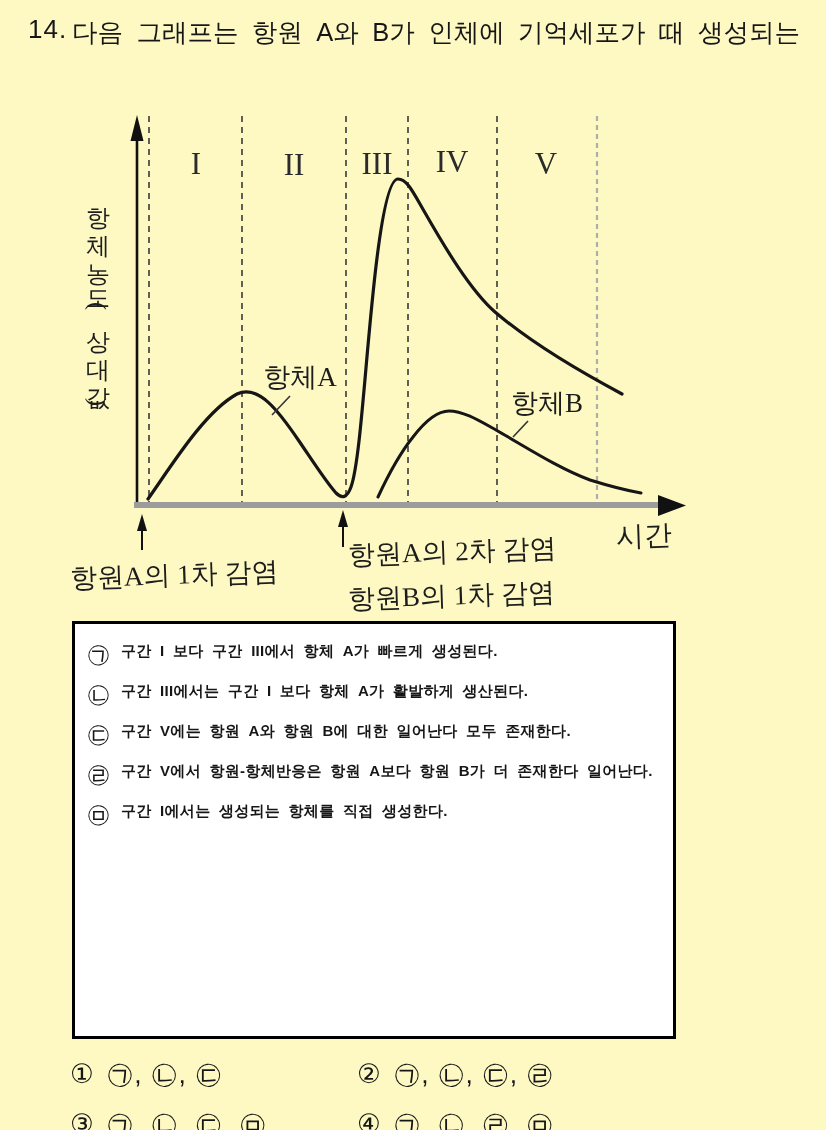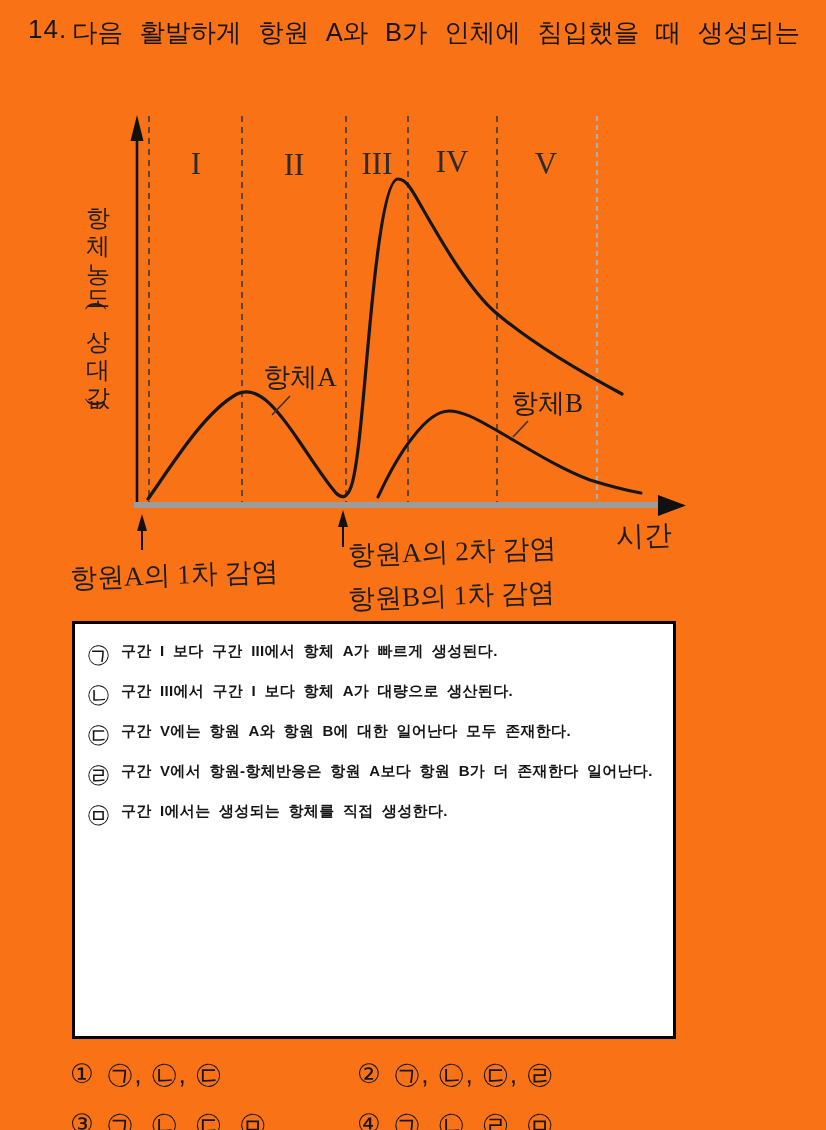--- a/index.html
+++ b/index.html
@@ -1,19 +1,19 @@
 <!DOCTYPE html>
 <html><head>
 <meta charset="utf-8">
 <style>
   * { margin:0; padding:0; box-sizing:border-box; }
   html,body { background:#ffffff; }
   #page {
     position:relative; width:826px; height:1130px;
-    background:#f97316; overflow:hidden;
+    background:#fef9c3; overflow:hidden;
     font-family:"Liberation Sans","DejaVu Sans",sans-serif;
     color:#161616;
   }
   
   #q-number {
     position:absolute; left:28px; top:14px;
     font-size:26px; letter-spacing:1px;
   }
   #q-lines {
     position:absolute; left:72px; top:14px; width:728px;
@@ -54,21 +54,21 @@
   .choice-marker { font-size:26.5px; margin-right:13px; }
   .choice-text  { font-size:26.5px; letter-spacing:1px; }
 </style>
 </head>
 <body>
 
 <div id="page">
 
   <div id="q-number">14.</div>
   <div id="q-lines">
-    <div class="q-line just">다음 활발하게 항원 A와 B가 인체에 침입했을 때 생성되는</div>
+    <div class="q-line just">다음 그래프는 항원 A와 B가 인체에 기억세포가 때 생성되는</div>
   </div>
 
   <div id="y-axis-label">항체농도(상대값)</div>
 
   <svg id="graph-svg" width="666" height="512" viewBox="60 108 666 512">
 
     <g stroke="#3a3a3a" stroke-width="1.6" stroke-dasharray="6 5">
       <line x1="149" y1="116" x2="149" y2="502"></line>
       <line x1="242" y1="116" x2="242" y2="502"></line>
       <line x1="346" y1="116" x2="346" y2="502"></line>
@@ -129,21 +129,21 @@
     <text class="serifed" x="348" y="604" font-size="27" fill="#1d1d1d" transform="rotate(-2 470 596)">항원B의 1차 감염</text>
   </svg>
 
   <div id="statements-box">
     <div class="stmt">
       <span class="stmt-marker">㉠</span>
       <span class="stmt-text">구간 I 보다 구간 III에서 항체 A가 빠르게 생성된다.</span>
     </div>
     <div class="stmt">
       <span class="stmt-marker">㉡</span>
-      <span class="stmt-text">구간 III에서 구간 I 보다 항체 A가 대량으로 생산된다.</span>
+      <span class="stmt-text">구간 III에서는 구간 I 보다 항체 A가 활발하게 생산된다.</span>
     </div>
     <div class="stmt">
       <span class="stmt-marker">㉢</span>
       <span class="stmt-text">구간 V에는 항원 A와 항원 B에 대한 일어난다 모두 존재한다.</span>
     </div>
     <div class="stmt">
       <span class="stmt-marker">㉣</span>
       <span class="stmt-text">구간 V에서 항원-항체반응은 항원 A보다 항원 B가 더 존재한다 일어난다.</span>
     </div>
     <div class="stmt">

